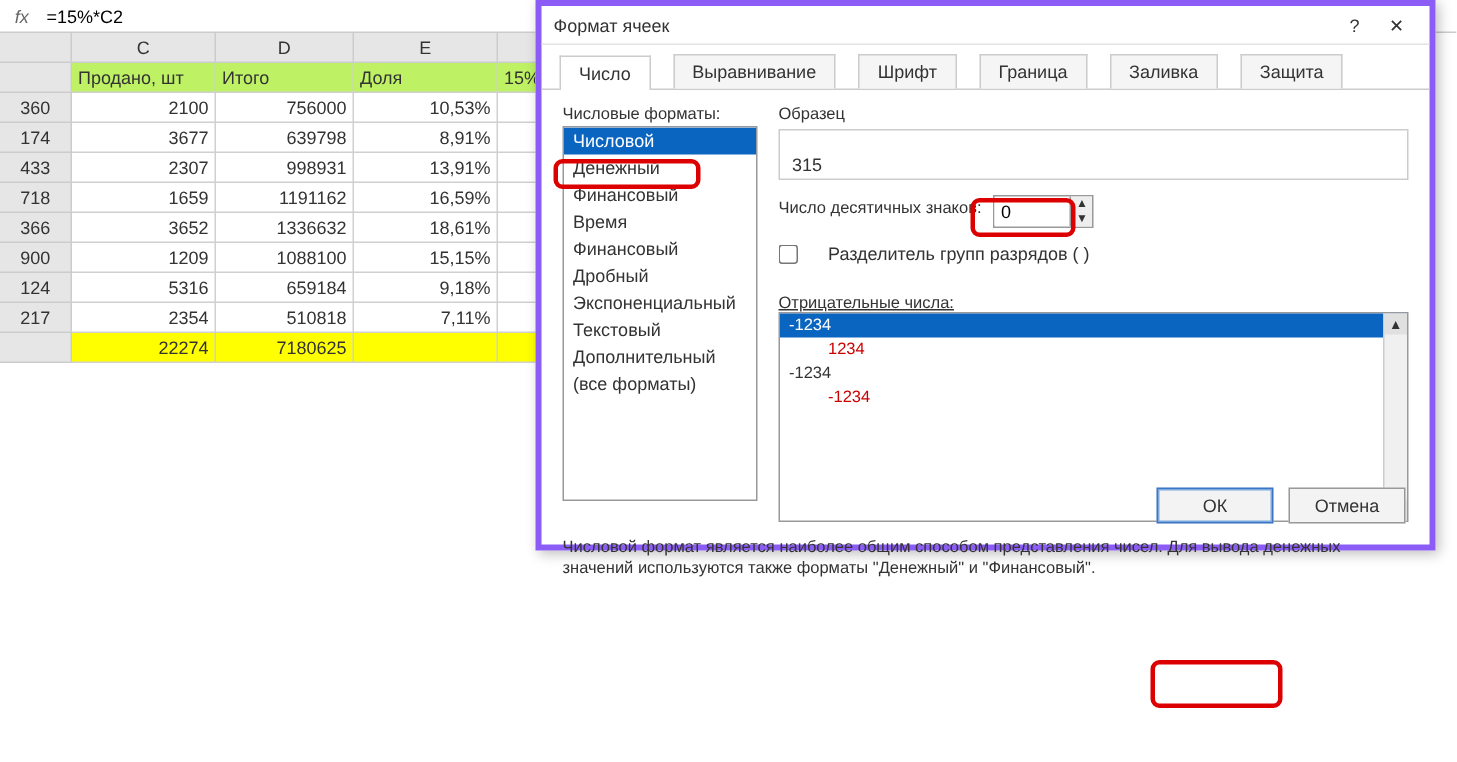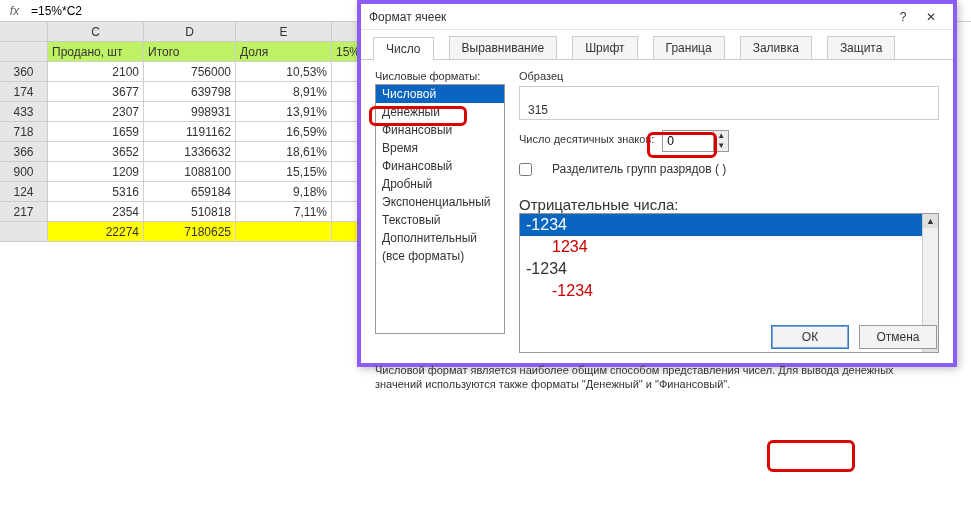--- a/index.html
+++ b/index.html
@@ -45,23 +45,23 @@
 .rightcol .grp .glabel { font-size: 11px; margin-bottom: 4px; }
 .samplebox { border: 1px solid #ccc; padding: 16px 8px; height: 22px; font-size: 12px; }
 .decrow { display: flex; align-items: center; gap: 8px; }
 .decrow .glabel { margin: 0; }
 .spinbox { display: flex; align-items: center; border: 1px solid #999; height: 22px; }
 .spinbox input { width: 50px; border: none; padding: 2px 4px; font-size: 12px; outline: none; }
 .spinbox .spinbtns { display: flex; flex-direction: column; border-left: 1px solid #999; }
 .spinbox .spinbtns span { width: 14px; height: 10px; font-size: 8px; line-height: 10px; text-align: center; cursor: pointer; background: #eee; }
 .chkrow { display: flex; align-items: center; gap: 20px; }
 .chkrow input { margin: 0; }
-.neglabel { font-size: 15px; margin-top: 20px; }
+.neglabel { font-size: 11px; margin-top: 20px; text-decoration: underline; }
 .neglist { border: 1px solid #999; height: 140px; position: relative; }
-.negitem { padding: 2px 6px; font-size: 16px; }
+.negitem { padding: 2px 6px; font-size: 11px; }
 .negitem.sel { background: #0a65c1; color: #fff; }
 .negitem.red { color: #cc0000; margin-left: 26px; }
 .negscroll { position: absolute; right: 0; top: 0; width: 16px; height: 100%; background: #f0f0f0; border-left: 1px solid #ccc; }
 .negscroll .sarrow { height: 14px; text-align: center; font-size: 9px; line-height: 14px; background: #e0e0e0; cursor: pointer; }
 .desc { padding: 0 14px; font-size: 11px; color: #333; line-height: 1.3; }
 .buttons { position: absolute; right: 16px; bottom: 14px; display: flex; gap: 10px; border-radius: 12px; }
 .btn { min-width: 78px; height: 24px; border: 1px solid #999; background: #f3f3f3; text-align: center; line-height: 22px; font-size: 12px; cursor: pointer; }
 .btn.primary { border: 1px solid #3a76c4; box-shadow: 0 0 0 1px #7ca9e0 inset; }
 
 

